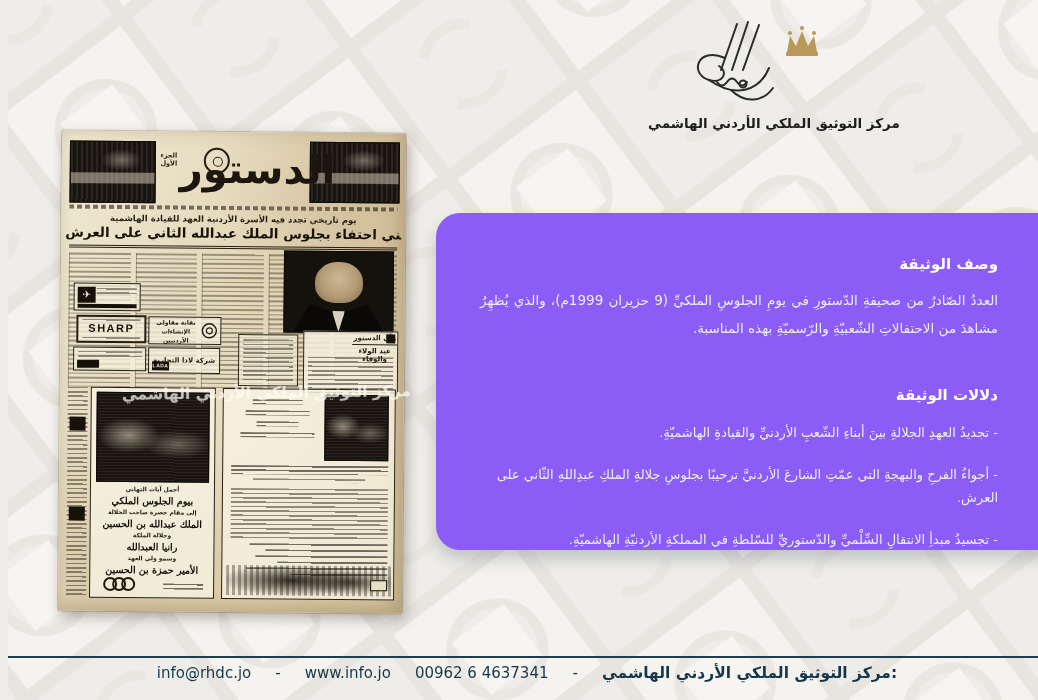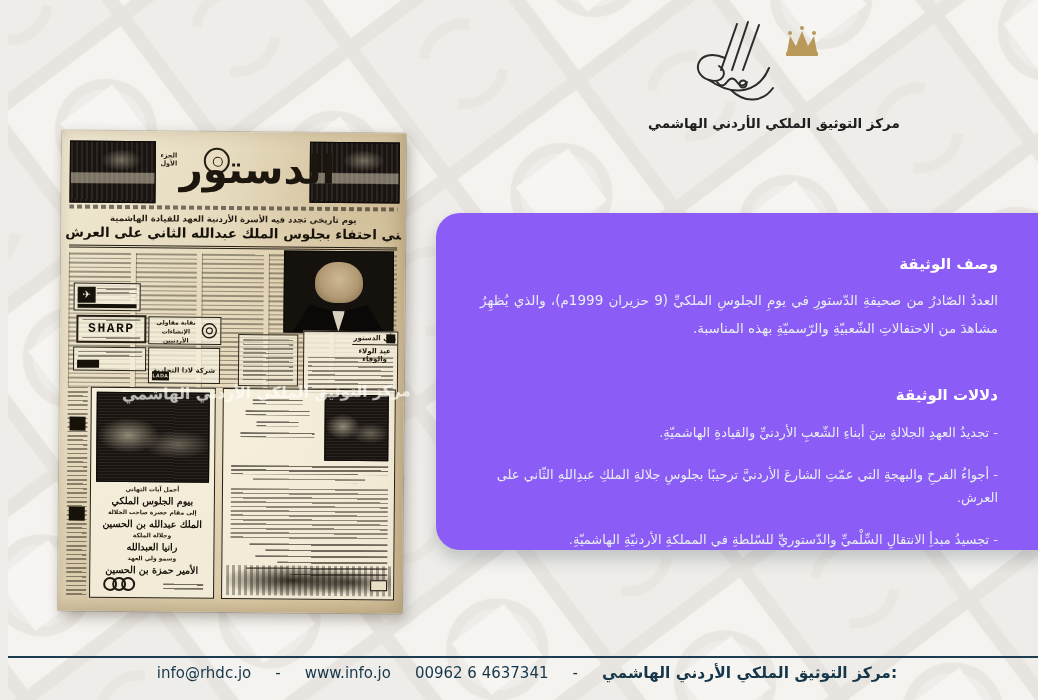--- a/index.html
+++ b/index.html
@@ -93,28 +93,28 @@
       clip-path:polygon(0 0,100% 0,50% 100%);}
 
   .adbox{border:1.5px solid #241d14;background:rgba(246,240,222,.75);z-index:3;}
   .ad-plane{left:13px;top:152px;width:67px;height:28px;}
   .ad-plane .chip{position:absolute;left:3px;top:3px;width:18px;height:16px;background:#171209;
       color:#f3ecd8;font-size:10px;line-height:16px;text-align:center;}
   .ad-plane .l1{position:absolute;right:3px;top:4px;width:40px;height:9px;}
   .ad-plane .bar{position:absolute;left:3px;bottom:2px;width:59px;height:4px;background:#171209;}
   .ad-sharp{left:16px;top:184px;width:70px;height:28px;border-width:2px;text-align:center;}
   .ad-sharp .t{height:3px;margin:2px 4px 0 4px;}
-  .sharp-word{font-family:Liberation Mono, monospace;font-size:13px;font-weight:700;
+  .sharp-word{font-family:Liberation Sans, sans-serif;font-size:11px;font-weight:700;
       letter-spacing:1.5px;color:#14100a;line-height:13px;}
   .ad-3{left:13px;top:216px;width:73px;height:24px;}
   .ad-3 .l1{position:absolute;right:3px;top:3px;width:64px;height:8px;}
   .ad-3 .chip{position:absolute;left:3px;bottom:2px;width:22px;height:8px;background:#171209;}
   .ad-union{left:88px;top:185px;width:73px;height:28px;display:flex;align-items:center;direction:rtl;padding:1px 2px;}
   .ad-union .nm{flex:1;font-size:6px;font-weight:700;color:#20190e;text-align:center;line-height:1.5;}
-  .ad-lada{left:88px;top:216px;width:72px;height:26px;direction:rtl;padding:17px 3px;}
+  .ad-lada{left:88px;top:216px;width:72px;height:26px;direction:rtl;padding:7px 3px;}
   .ad-lada .nm{font-size:7px;font-weight:700;color:#20190e;text-align:center;line-height:1.6;}
   .ad-lada .chip{position:absolute;left:3px;bottom:2px;width:17px;height:9px;background:#171209;
       color:#f3ecd8;font-family:"Liberation Sans",sans-serif;font-size:5px;font-weight:700;
       text-align:center;line-height:9px;letter-spacing:.5px;}
   .misc-ad{left:178px;top:202px;width:60px;height:52px;border:1px solid #2a2316;z-index:3;
       background:rgba(246,240,222,.6);}
   .misc-ad .in{position:absolute;inset:4px;}
 
   .opinion{left:243px;top:198px;width:95px;height:62px;border:1px solid #241d14;z-index:3;
       background:rgba(246,240,222,.85);padding-left:48px;}

